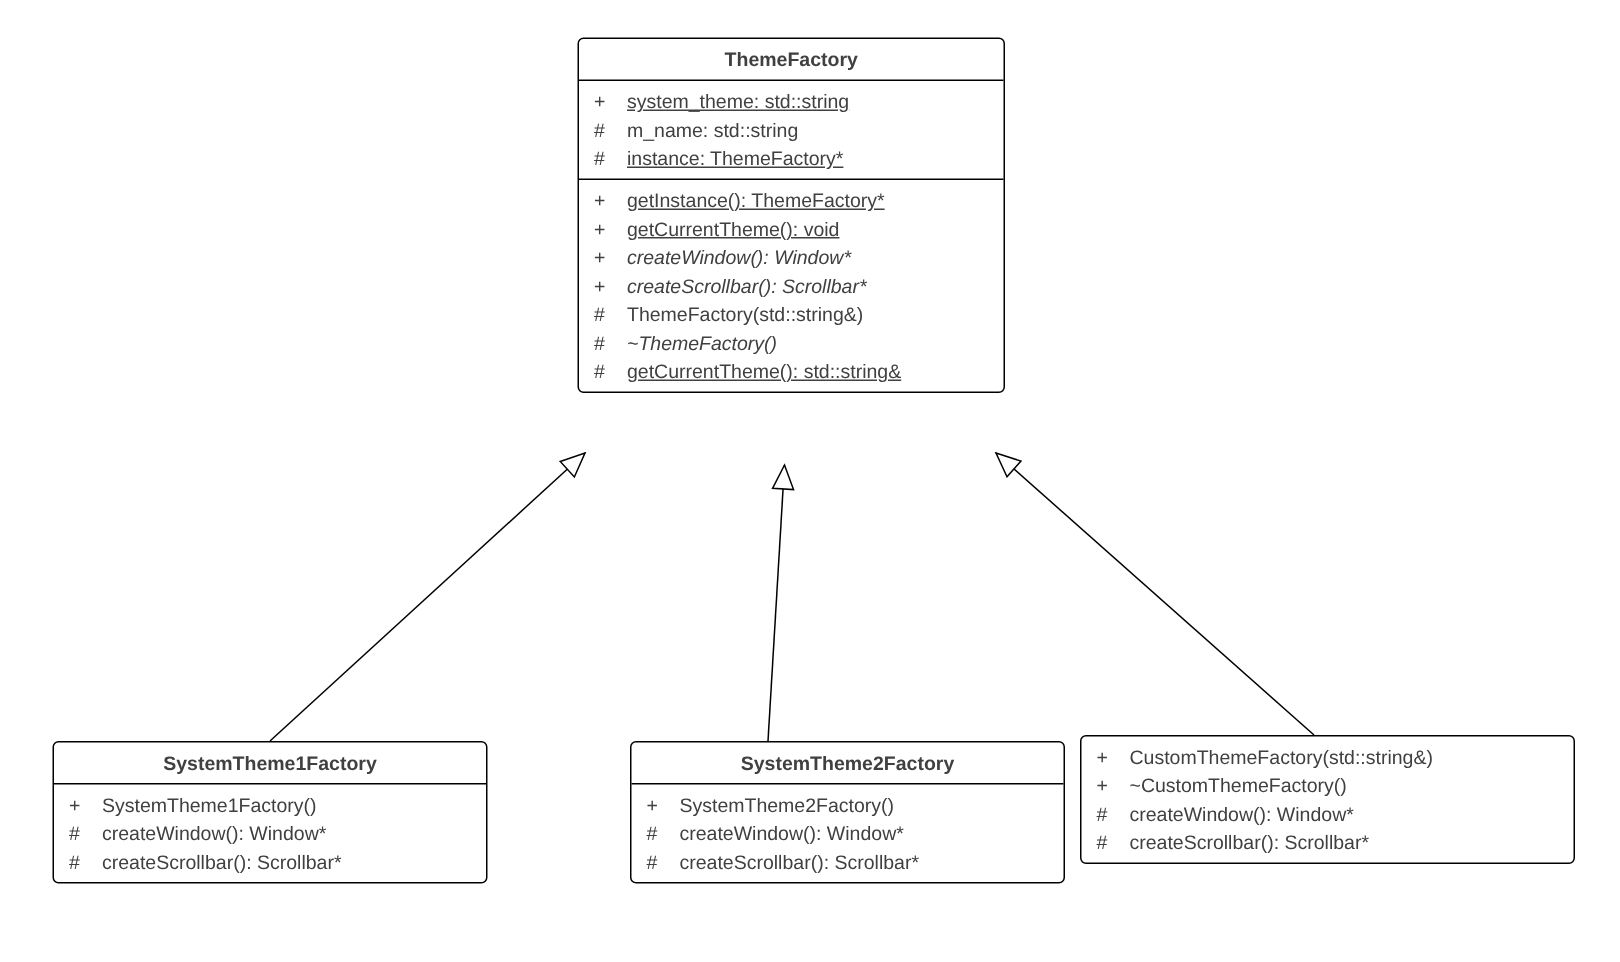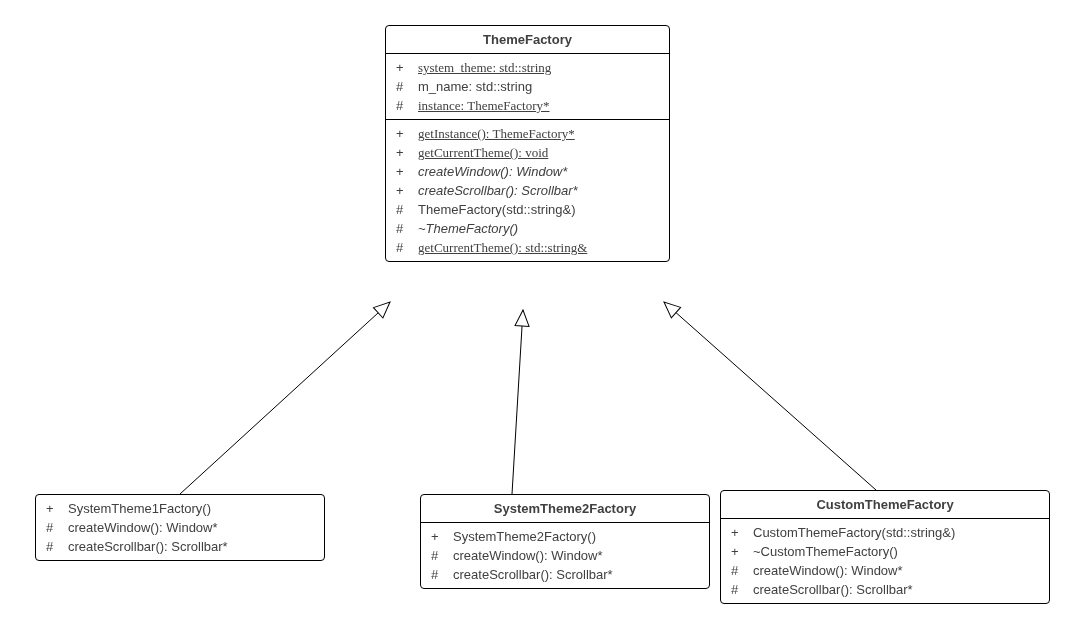--- a/index.html
+++ b/index.html
@@ -44,21 +44,21 @@
   }
   .vis {
     width: 22px;
     flex: 0 0 22px;
     text-align: left;
     padding-left: 2px;
   }
   .sig {
     flex: 1;
   }
-  .static .sig { text-decoration: underline; font-family: Liberation Serif, serif; }
+  .static .sig { text-decoration: underline; }
   .abstract .sig { font-style: italic; }
   svg.edges {
     position: absolute;
     left: 0; top: 0;
     width: 1080px;
     height: 641px;
     pointer-events: none;
   }
 </style>
 </head>
@@ -123,20 +123,21 @@
         <span class="sig">~ThemeFactory()</span>
       </div>
       <div class="member static">
         <span class="vis">#</span>
         <span class="sig">getCurrentTheme(): std::string&amp;</span>
       </div>
     </div>
   </div>
 
   <div class="class-box" style="left:35px; top:494px; width:290px;">
+    <div class="class-name">SystemTheme1Factory</div>
     <div class="compart">
       <div class="member">
         <span class="vis">+</span>
         <span class="sig">SystemTheme1Factory()</span>
       </div>
       <div class="member">
         <span class="vis">#</span>
         <span class="sig">createWindow(): Window*</span>
       </div>
       <div class="member">
@@ -158,21 +159,20 @@
         <span class="sig">createWindow(): Window*</span>
       </div>
       <div class="member">
         <span class="vis">#</span>
         <span class="sig">createScrollbar(): Scrollbar*</span>
       </div>
     </div>
   </div>
 
   <div class="class-box" style="left:720px; top:490px; width:330px;">
-    <div class="class-name">CustomThemeFactory</div>
     <div class="compart">
       <div class="member">
         <span class="vis">+</span>
         <span class="sig">CustomThemeFactory(std::string&amp;)</span>
       </div>
       <div class="member">
         <span class="vis">+</span>
         <span class="sig">~CustomThemeFactory()</span>
       </div>
       <div class="member">

